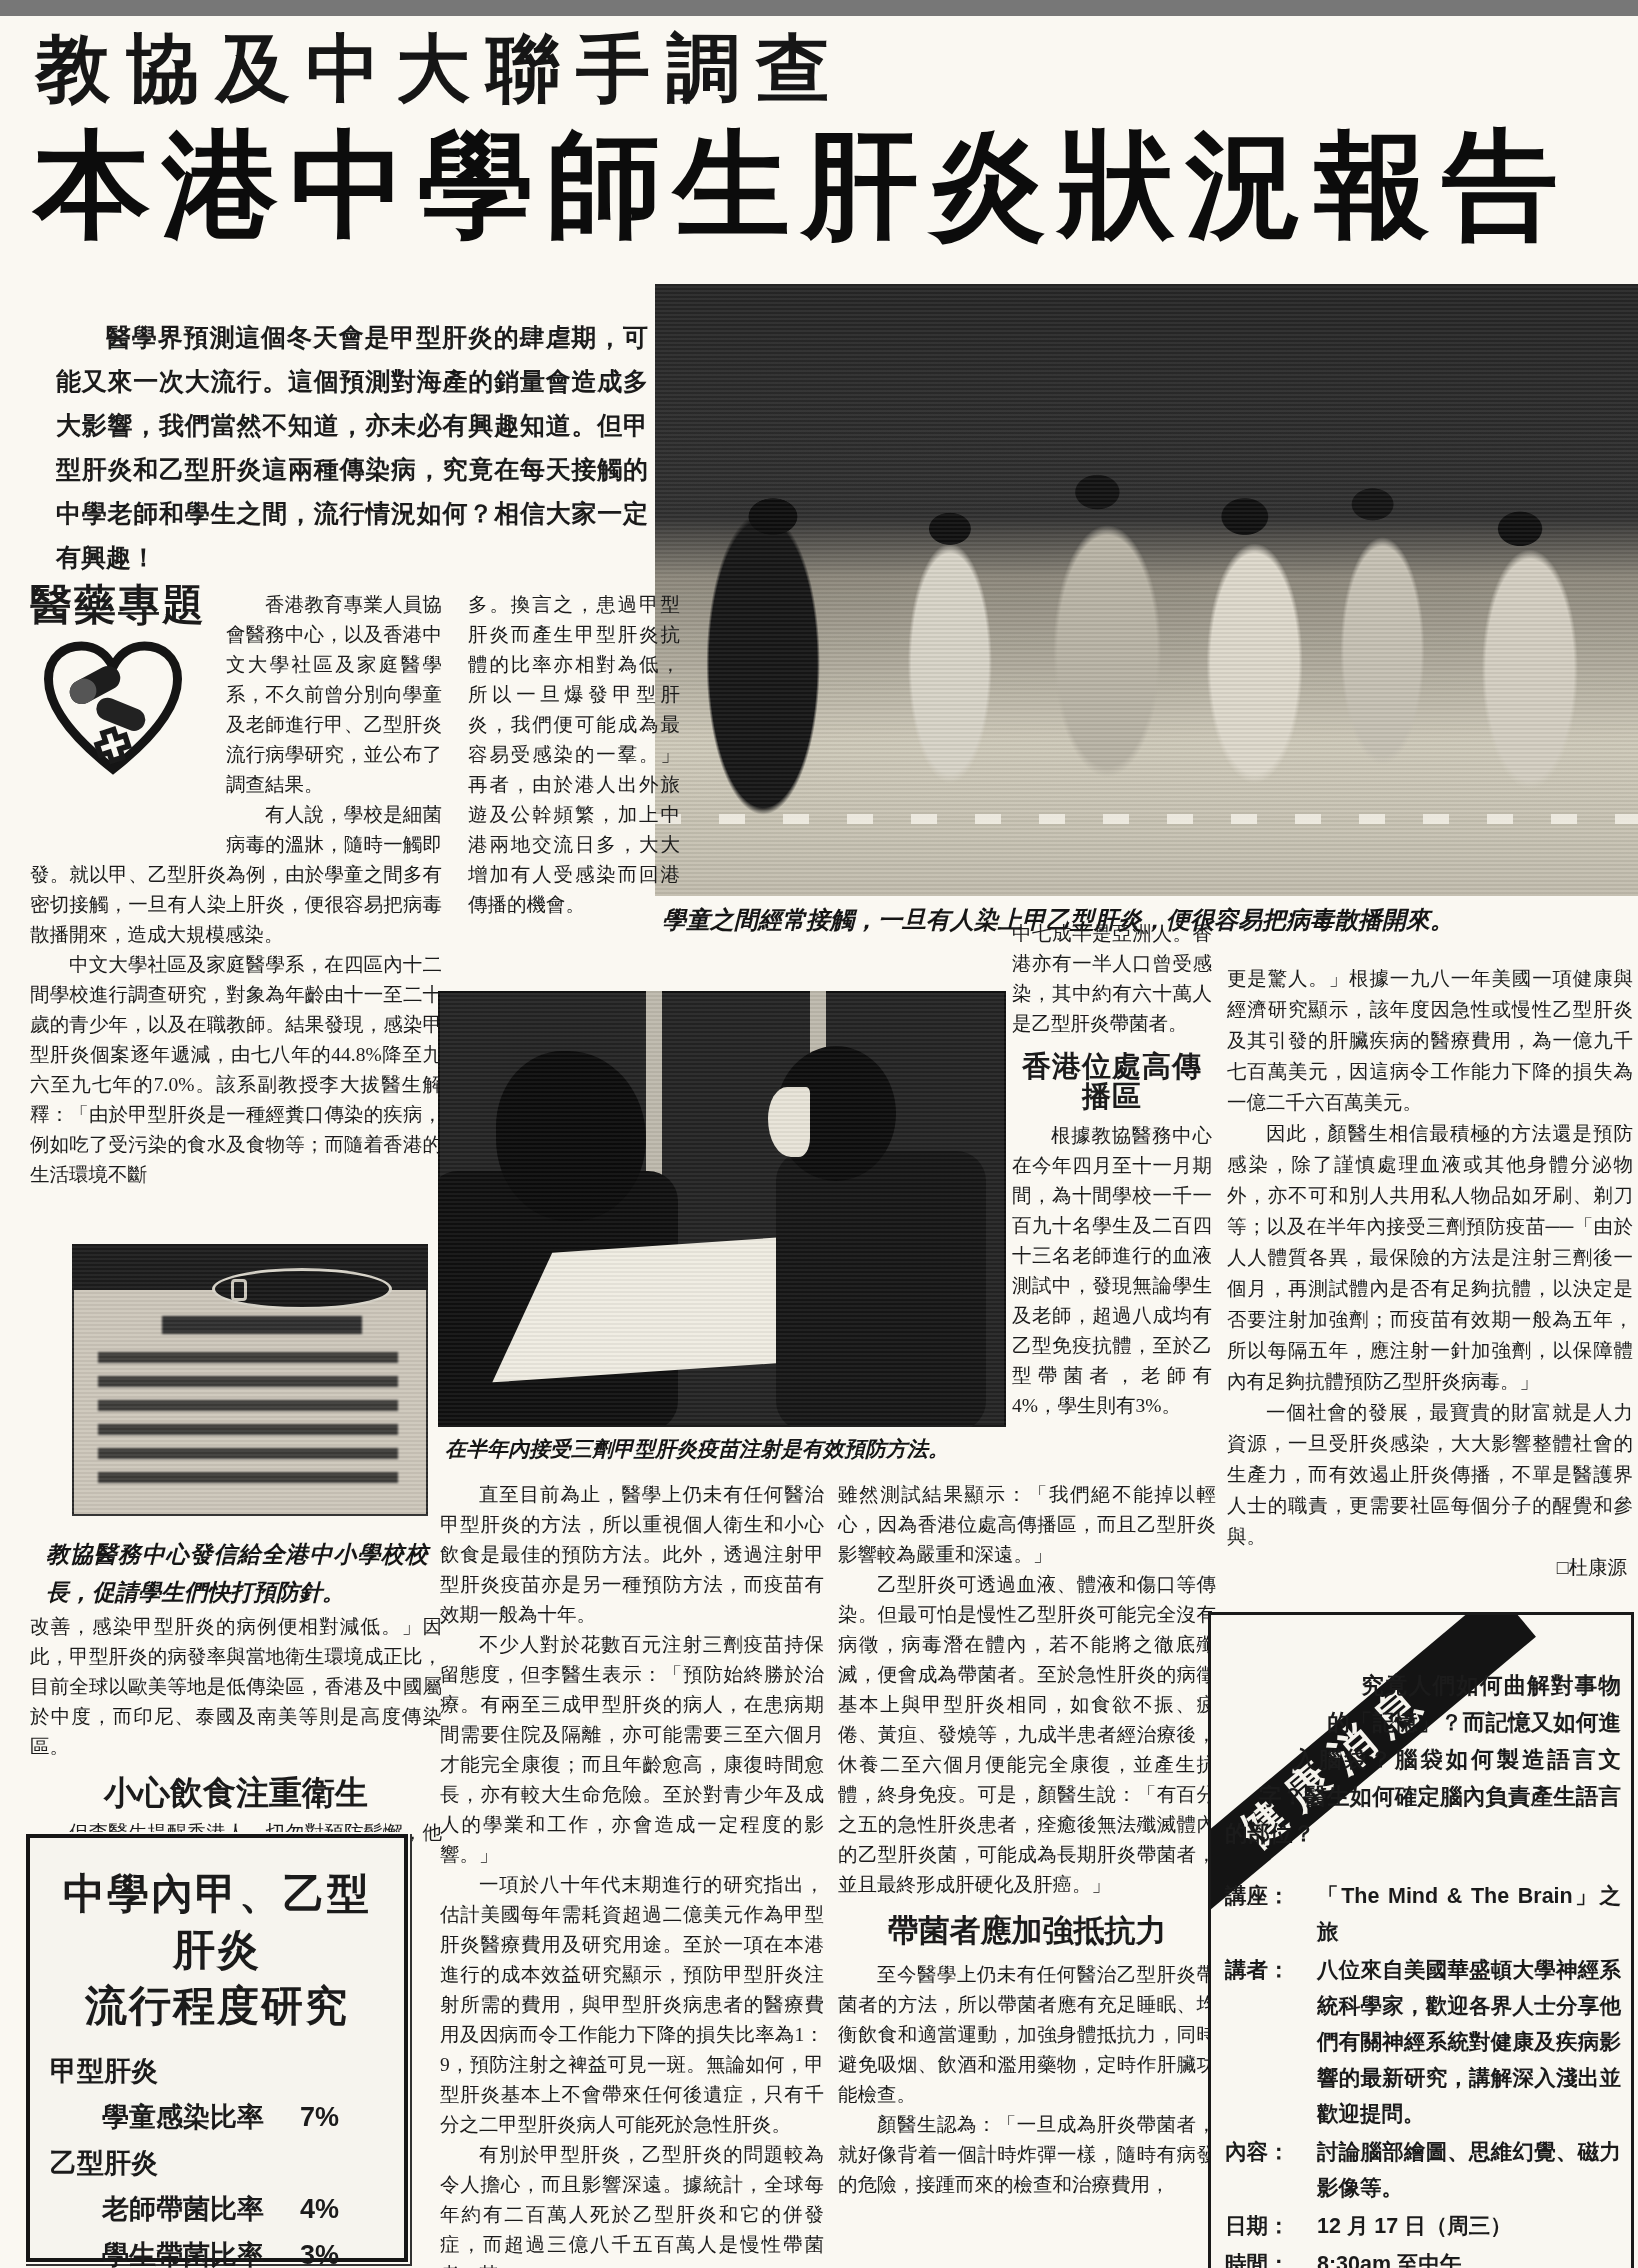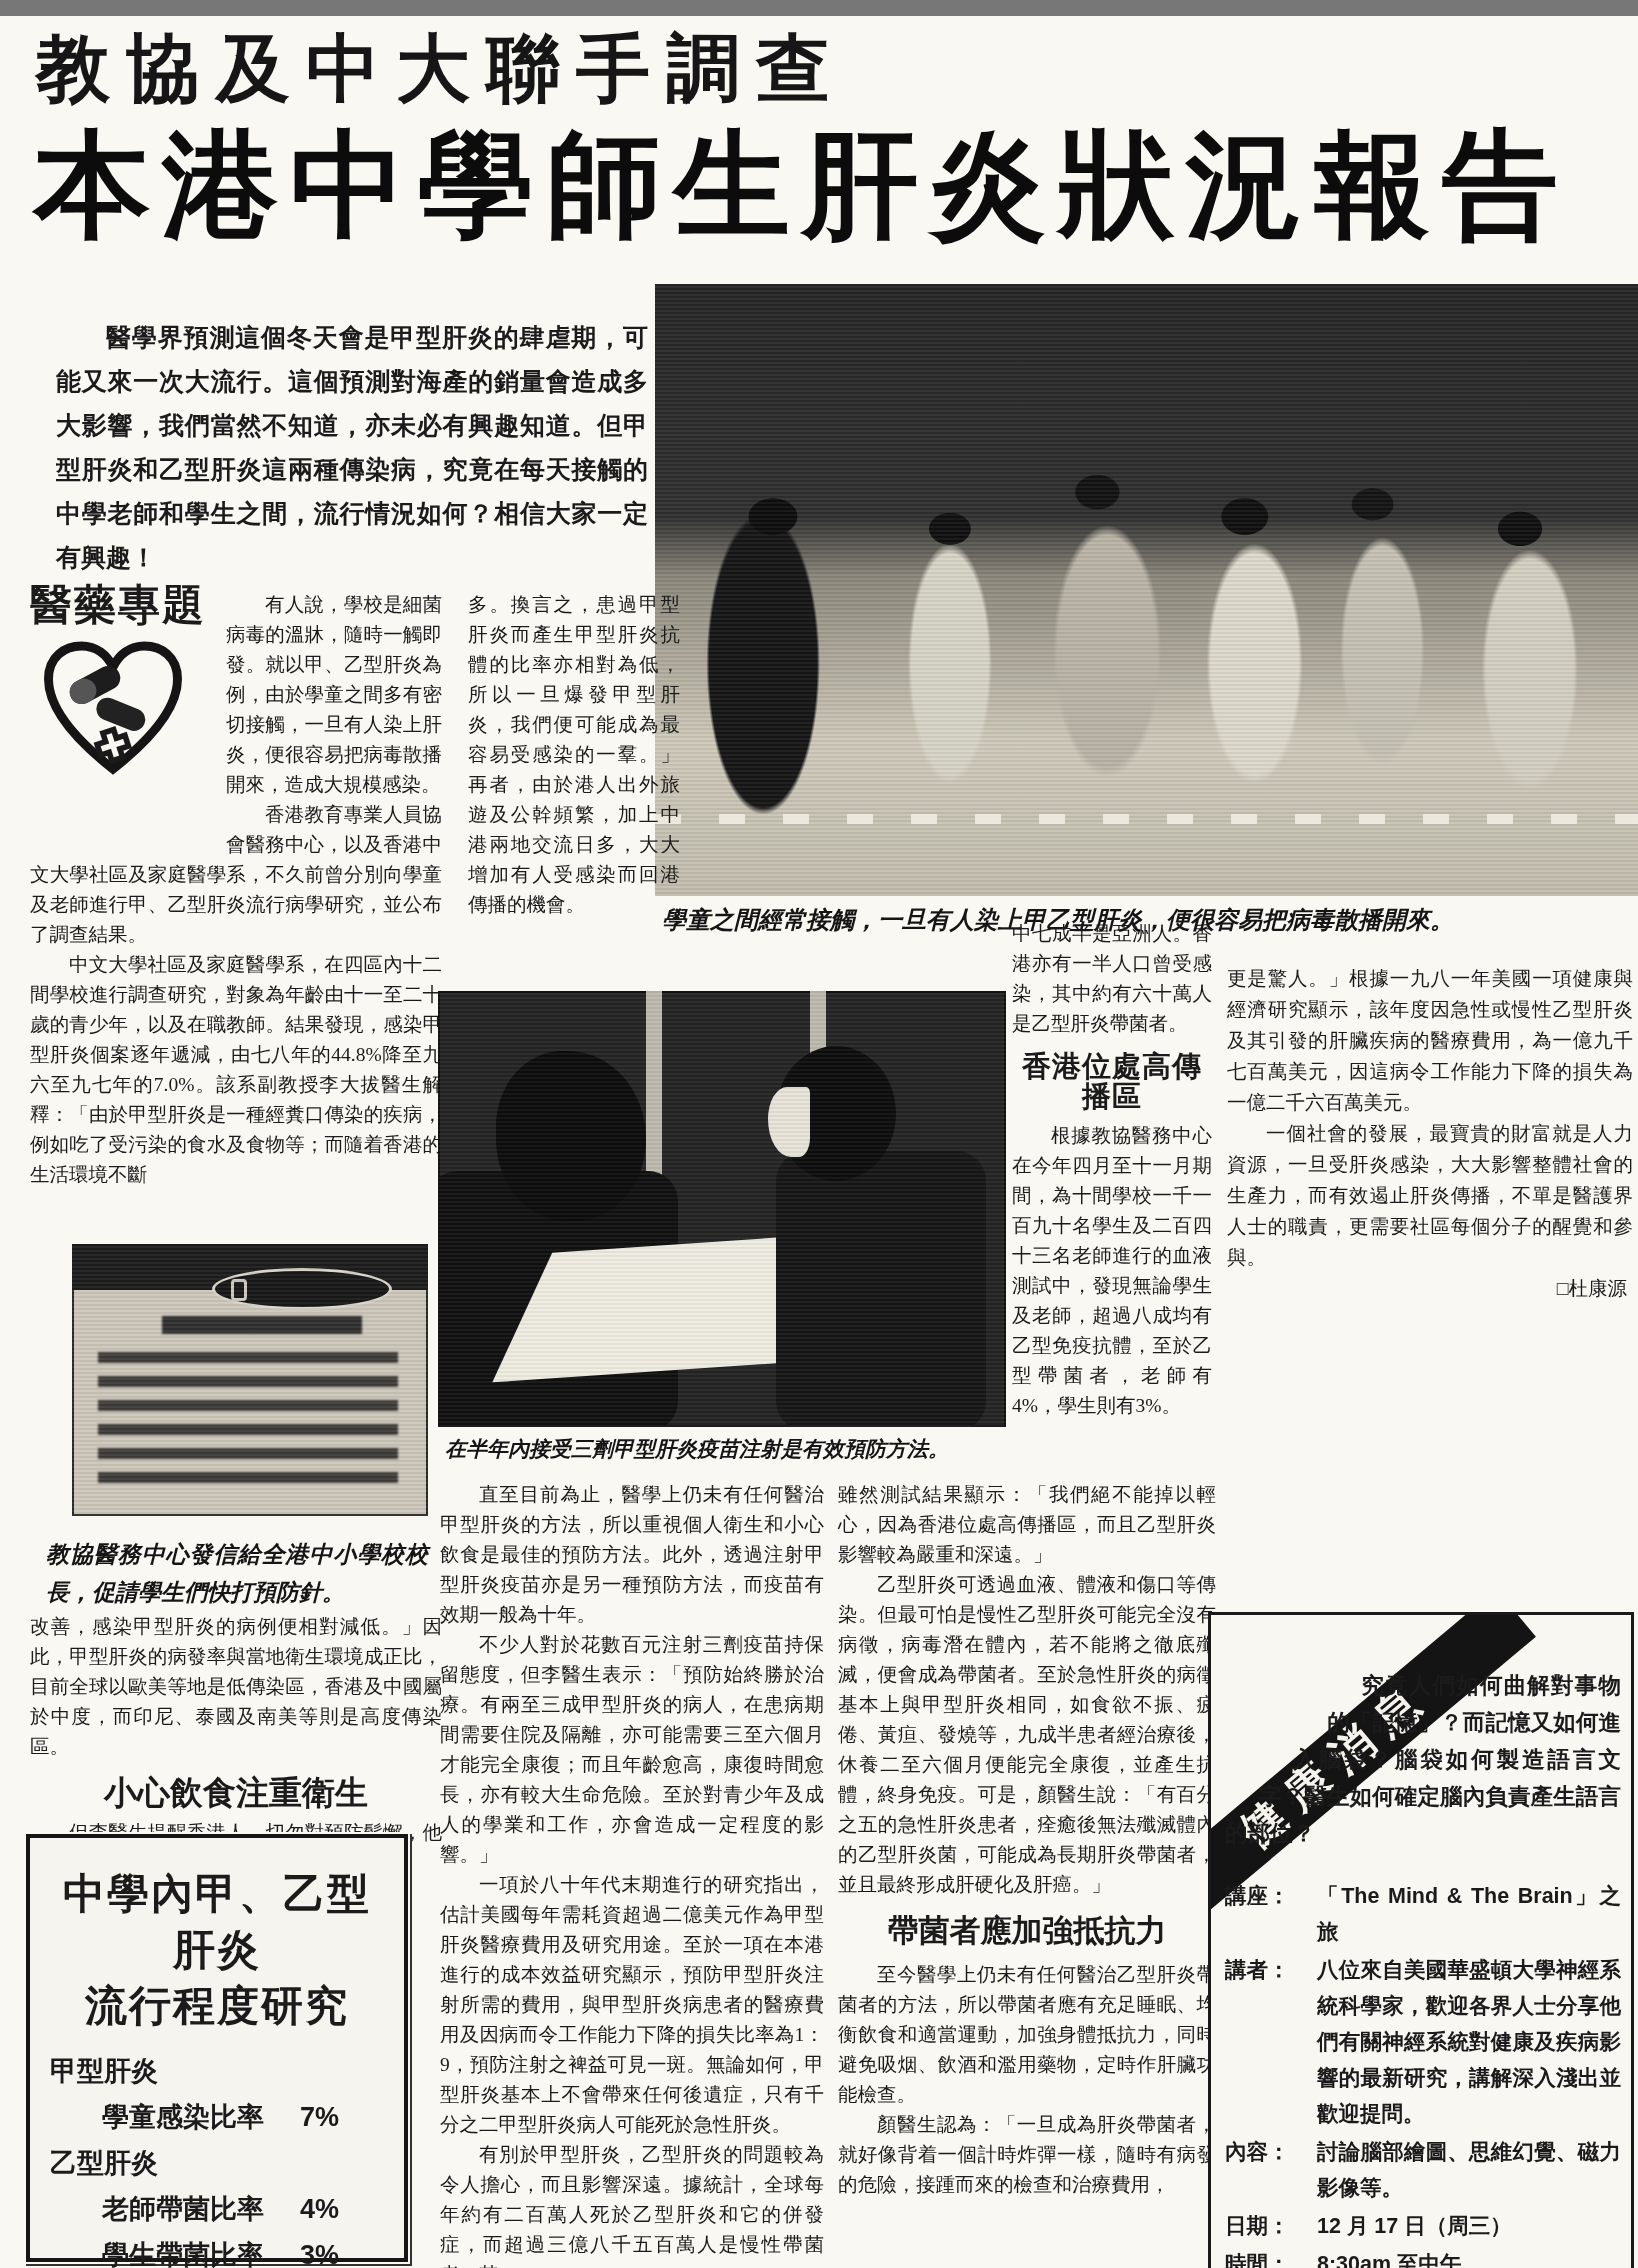--- a/index.html
+++ b/index.html
@@ -122,22 +122,22 @@
         <g transform="rotate(-28 38 32)">
           <rect x="20" y="24" width="36" height="16" rx="8" fill="#1d1d1d"></rect>
           <rect x="20" y="24" width="18" height="16" rx="8" fill="#555"></rect>
         </g>
         <g transform="rotate(22 55 52)">
           <rect x="38" y="44" width="34" height="15" rx="7.5" fill="#222"></rect>
         </g>
         <path d="M44 60 h10 v8 h8 v10 h-8 v8 h-10 v-8 h-8 v-10 h8 z" fill="none" stroke="#1a1a1a" stroke-width="5" transform="rotate(-18 53 73) scale(.75) translate(18 22)"></path>
       </svg>
     </div>
+    <p>香港教育專業人員協會醫務中心，以及香港中文大學社區及家庭醫學系，不久前曾分別向學童及老師進行甲、乙型肝炎流行病學研究，並公布了調查結果。</p>
     <p>有人說，學校是細菌病毒的溫牀，隨時一觸即發。就以甲、乙型肝炎為例，由於學童之間多有密切接觸，一旦有人染上肝炎，便很容易把病毒散播開來，造成大規模感染。</p>
-    <p>香港教育專業人員協會醫務中心，以及香港中文大學社區及家庭醫學系，不久前曾分別向學童及老師進行甲、乙型肝炎流行病學研究，並公布了調查結果。</p>
     <p>中文大學社區及家庭醫學系，在四區內十二間學校進行調查研究，對象為年齡由十一至二十歲的青少年，以及在職教師。結果發現，感染甲型肝炎個案逐年遞減，由七八年的44.8%降至九六至九七年的7.0%。該系副教授李大拔醫生解釋：「由於甲型肝炎是一種經糞口傳染的疾病，例如吃了受污染的食水及食物等；而隨着香港的生活環境不斷</p>
   </div>
 
   <div class="letter-fig">
     <div class="band"></div>
     <div class="oval">
         <i></i>
       </div>
     <div class="title-line"></div>
     <div class="lines"></div>
@@ -215,20 +215,21 @@
   <div class="col col3-bot">
     <p style="text-indent:0">雖然測試結果顯示：「我們絕不能掉以輕心，因為香港位處高傳播區，而且乙型肝炎影響較為嚴重和深遠。」</p>
     <p>乙型肝炎可透過血液、體液和傷口等傳染。但最可怕是慢性乙型肝炎可能完全沒有病徵，病毒潛在體內，若不能將之徹底殲滅，便會成為帶菌者。至於急性肝炎的病徵基本上與甲型肝炎相同，如食欲不振、疲倦、黃疸、發燒等，九成半患者經治療後，休養二至六個月便能完全康復，並產生抗體，終身免疫。可是，顏醫生說：「有百分之五的急性肝炎患者，痊癒後無法殲滅體內的乙型肝炎菌，可能成為長期肝炎帶菌者，並且最終形成肝硬化及肝癌。」</p>
     <div class="subhead col3-sub2">帶菌者應加強抵抗力</div>
     <p>至今醫學上仍未有任何醫治乙型肝炎帶菌者的方法，所以帶菌者應有充足睡眠、均衡飲食和適當運動，加強身體抵抗力，同時避免吸烟、飲酒和濫用藥物，定時作肝臟功能檢查。</p>
     <p>顏醫生認為：「一旦成為肝炎帶菌者，就好像背着一個計時炸彈一樣，隨時有病發的危險，接踵而來的檢查和治療費用，</p>
   </div>
 
   <div class="col col4">
     <p style="text-indent:0">更是驚人。」根據一九八一年美國一項健康與經濟研究顯示，該年度因急性或慢性乙型肝炎及其引發的肝臟疾病的醫療費用，為一億九千七百萬美元，因這病令工作能力下降的損失為一億二千六百萬美元。</p>
+    <p>因此，顏醫生相信最積極的方法還是預防感染，除了謹慎處理血液或其他身體分泌物外，亦不可和別人共用私人物品如牙刷、剃刀等；以及在半年內接受三劑預防疫苗──「由於人人體質各異，最保險的方法是注射三劑後一個月，再測試體內是否有足夠抗體，以決定是否要注射加強劑；而疫苗有效期一般為五年，所以每隔五年，應注射一針加強劑，以保障體內有足夠抗體預防乙型肝炎病毒。」</p>
     <p>一個社會的發展，最寶貴的財富就是人力資源，一旦受肝炎感染，大大影響整體社會的生產力，而有效遏止肝炎傳播，不單是醫護界人士的職責，更需要社區每個分子的醒覺和參與。</p>
     <p class="byline">□杜康源</p>
   </div>
 
   <div class="hbox">
     <div class="ribbon">健康消息</div>
     <div class="inner">
       <div class="ribbon-spacer"></div>
       <div class="hintro">究竟人們如何曲解對事物的「記憶」？而記憶又如何進入腦袋？腦袋如何製造語言文字？醫生如何確定腦內負責產生語言的部位？</div>
       <div class="items">

